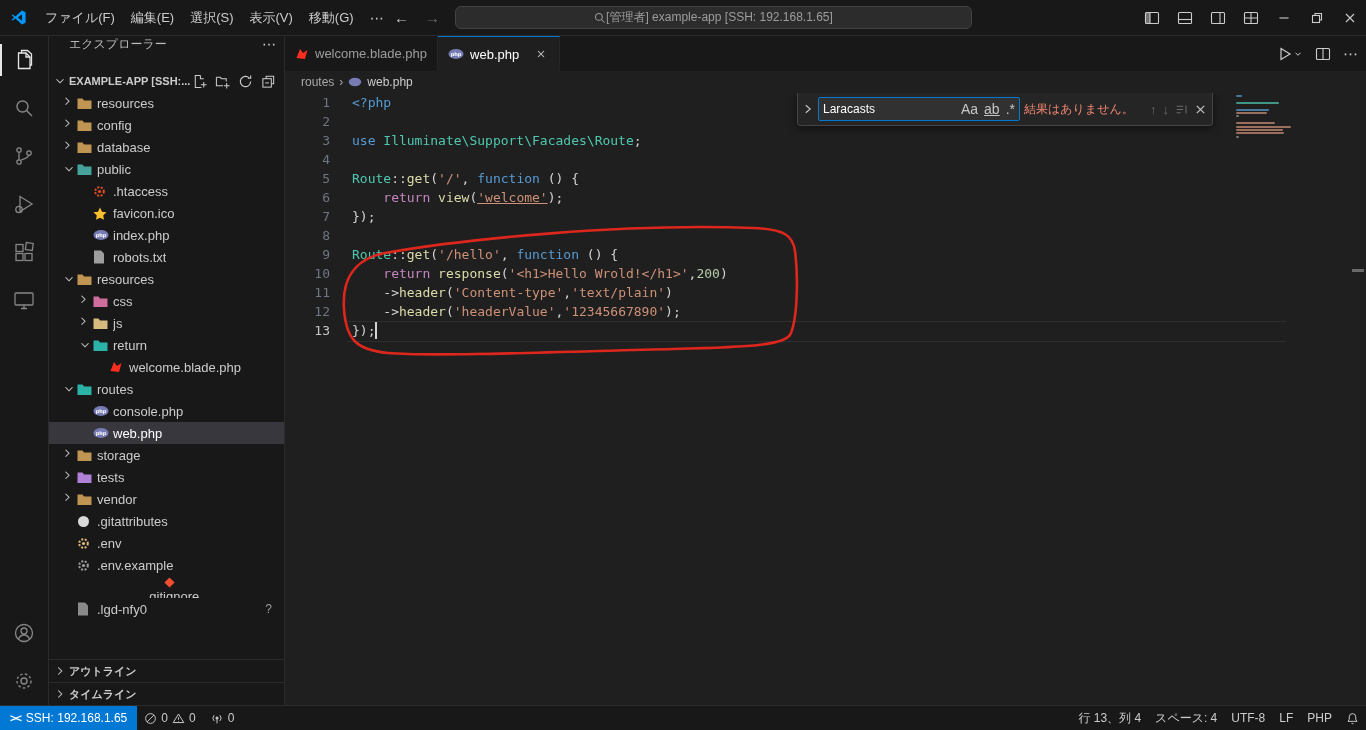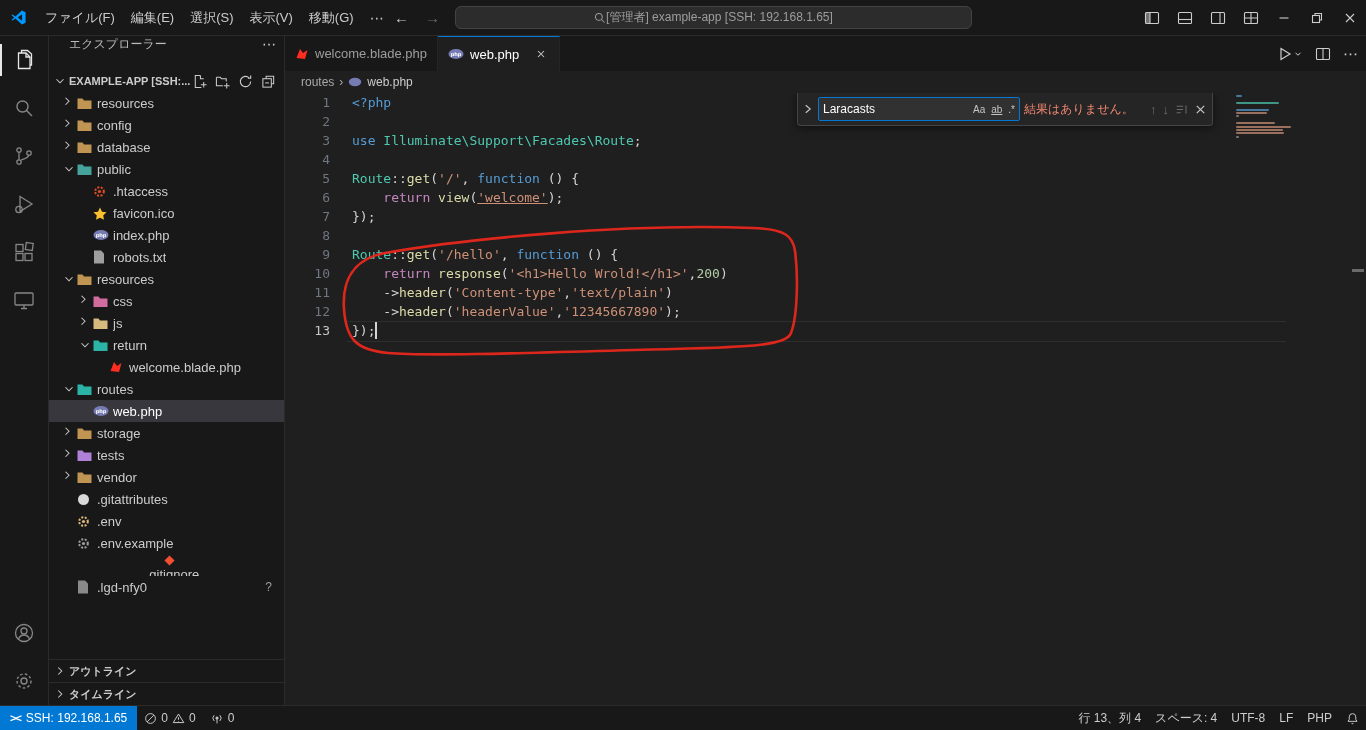--- a/index.html
+++ b/index.html
@@ -72,21 +72,21 @@
   .cursor{position:absolute;left:90px;top:229px;width:2px;height:17px;background:#d4d4d4}
   #annotation{position:absolute;left:0;top:0;pointer-events:none}
 
   
   .find{position:absolute;top:0;right:153px;width:406px;height:32px;background:#252526;border:1px solid #454545;border-top:none;
         border-radius:0 0 4px 4px;box-shadow:0 2px 8px rgba(0,0,0,.5);display:flex;align-items:center;padding:0 4px;gap:4px;z-index:5}
   .find-chev{color:#cccccc;display:flex;flex:none;width:12px}
   .find-input{flex:none;width:192px;height:22px;background:#313131;border:1px solid #0078d4;border-radius:2px;display:flex;align-items:center;
         color:#ffffff;font-size:12px;padding:0 4px;gap:6px}
   .find-query{flex:1;white-space:nowrap;overflow:hidden}
-  .find-toggle{color:#c5c5c5;font-size:10px;flex:none}
+  .find-toggle{color:#c5c5c5;font-size:14px;flex:none}
   .find-msg{color:#f48771;font-size:12px;white-space:nowrap;flex:1;overflow:hidden}
   .find-btn{color:#6d6d6d;display:flex;flex:none;font-size:13px;padding:1px}
   .find-btn.on{color:#cccccc}
 
   
   .minimap{position:absolute;top:2px;right:72px;width:58px}
   .mm-line{height:2px;margin-bottom:1.4px;border-radius:1px;opacity:.7}
   .ovr-cursor{position:absolute;right:2px;top:176px;width:12px;height:3px;background:#6a6a6a}
 
   
@@ -434,20 +434,30 @@
                 <path d="M4 6l4 4 4-4"></path>
               </svg>
             </span>
             <span class="ticon">
               <svg width="15" height="13" viewBox="0 0 15 13">
                 <path d="M0.5 1.5h5l1.5 2h7.5v8.5H0.5z" fill="#2bb3a8"></path>
               </svg>
             </span>
             <span class="tlabel">routes</span>
           </div>
+          <div class="tree-row" style="padding-left: 28px;">
+            <span class="twisty"></span>
+            <span class="ticon">
+              <svg width="16" height="12" viewBox="0 0 16 12">
+                <ellipse cx="8" cy="6" rx="7.5" ry="5" fill="#777bb3"></ellipse>
+                <text x="8" y="8" font-size="5" fill="#ffffff" text-anchor="middle" font-family="DejaVu Sans, sans-serif" font-weight="bold">php</text>
+              </svg>
+            </span>
+            <span class="tlabel">console.php</span>
+          </div>
           <div class="tree-row selected" style="padding-left: 28px;">
             <span class="twisty"></span>
             <span class="ticon">
               <svg width="16" height="12" viewBox="0 0 16 12">
                 <ellipse cx="8" cy="6" rx="7.5" ry="5" fill="#777bb3"></ellipse>
                 <text x="8" y="8" font-size="5" fill="#ffffff" text-anchor="middle" font-family="DejaVu Sans, sans-serif" font-weight="bold">php</text>
               </svg>
             </span>
             <span class="tlabel">web.php</span>
           </div>

